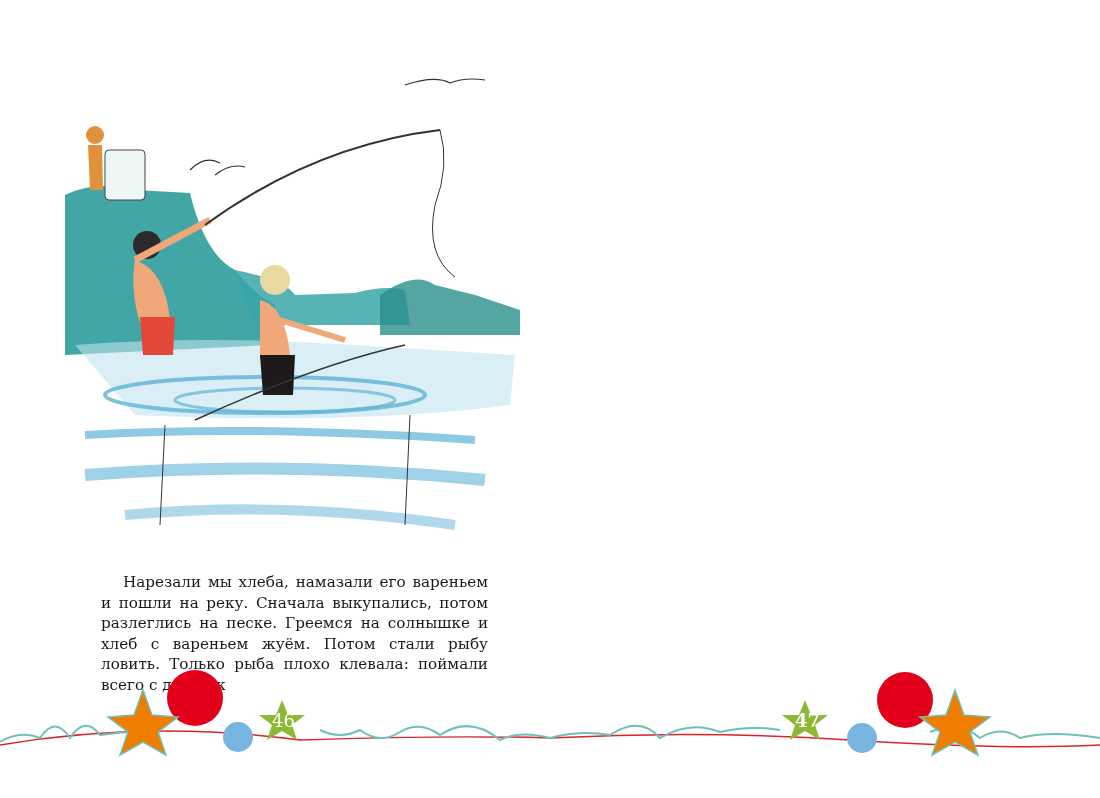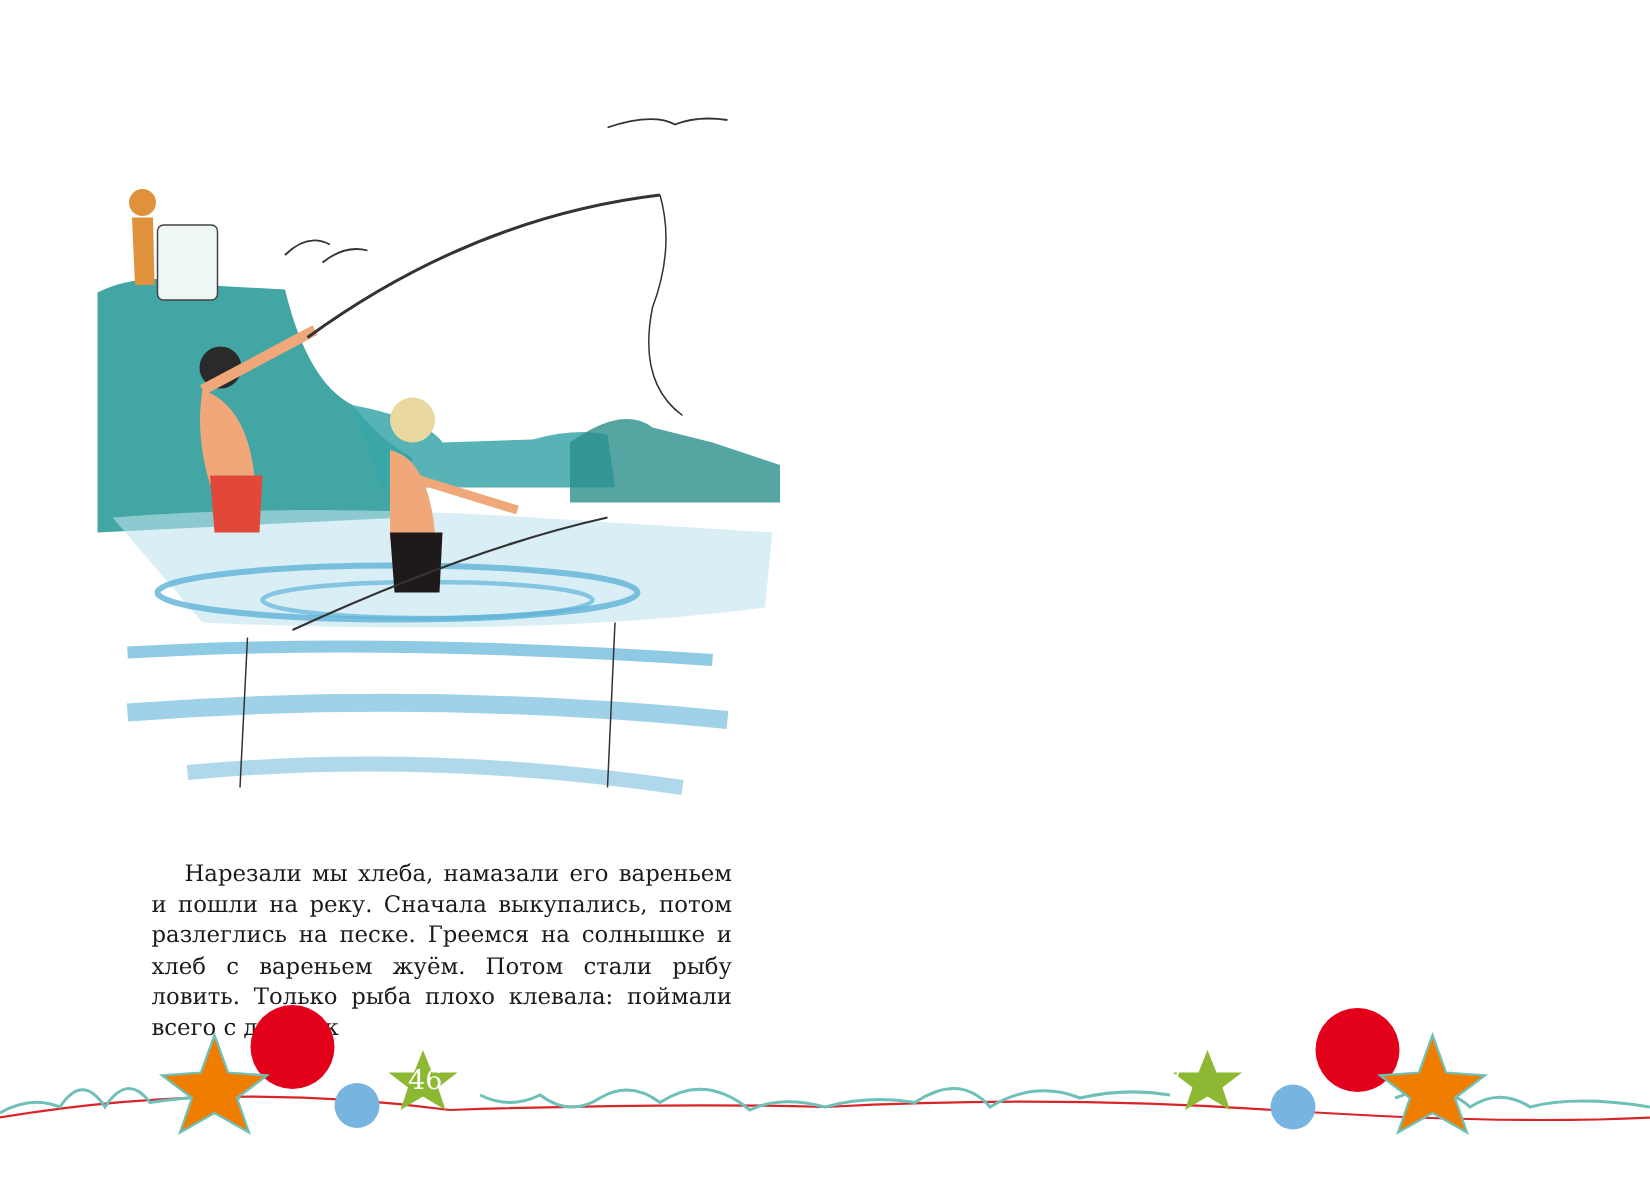--- a/index.html
+++ b/index.html
@@ -7,21 +7,21 @@
   .page { position:absolute; top:0; height:626px;margin-top:25px; }
   .page-left { left:0; width:550px; }
   .page-right { left:550px; width:550px; }
   .illustration { position:absolute; left:55px; top:30px; width:470px; height:510px; }
   .text-block { position:absolute; font-size:15.2px; line-height:20.6px; text-align:justify; }
   .left-text { left:101px; top:547px; width:387px; }
   .para { margin:0; text-indent:22px; }
   .decor { position:absolute; left:0; top:660px; width:1100px; height:138px; }
   .page-num { position:absolute; font-size:18px; color:#ffffff; font-family:"DejaVu Serif", serif; }
   .pn-left { left:272px; top:710px; }
-  .pn-right { left:765px; top:710px; }
+  .pn-right { left:795px; top:710px;font-weight:bold; }
 </style>
 </head>
 <body>
 
 <div class="page page-left">
   <svg class="illustration" viewBox="0 0 470 510" xmlns="http://www.w3.org/2000/svg">
 
     <path d="M10 140 Q40 125 80 135 L135 138 Q150 200 180 215 Q200 240 220 250 L215 290 L10 300 Z" fill="#2e9c9a" opacity="0.9"></path>
     <path d="M180 215 Q230 225 240 240 L300 238 Q330 230 350 235 L355 270 L200 270 Z" fill="#3aa6a8" opacity="0.85"></path>
     <path d="M325 240 Q360 215 380 230 L420 240 Q450 250 465 255 L465 280 L325 280 Z" fill="#2a8f8c" opacity="0.8"></path>

